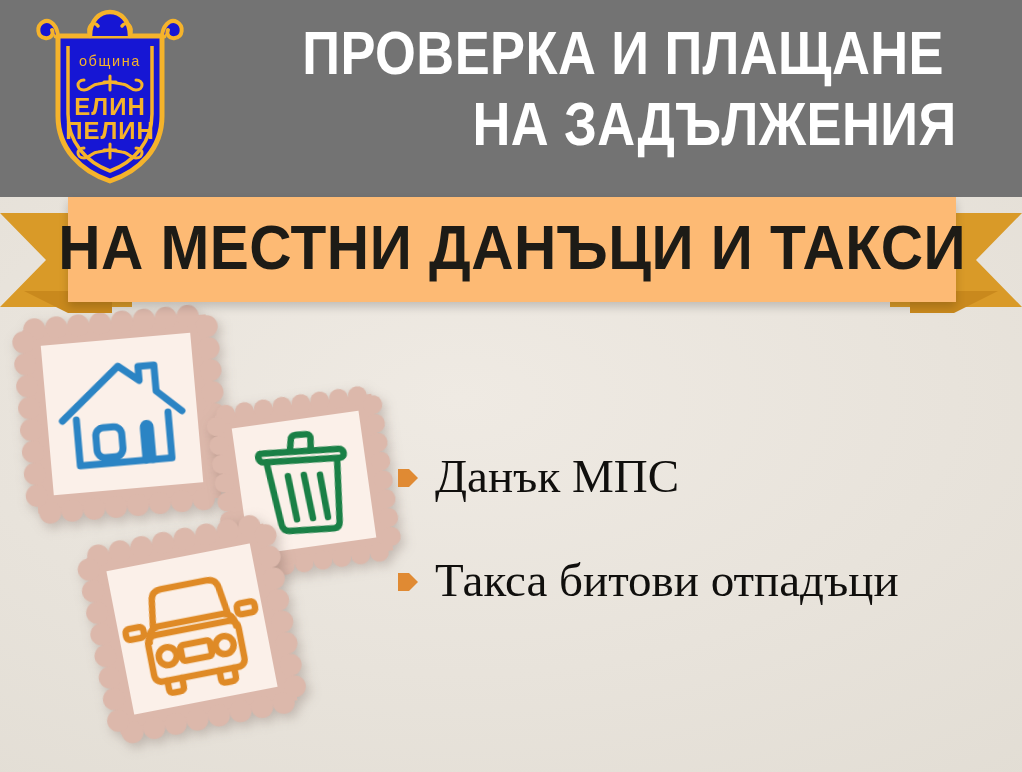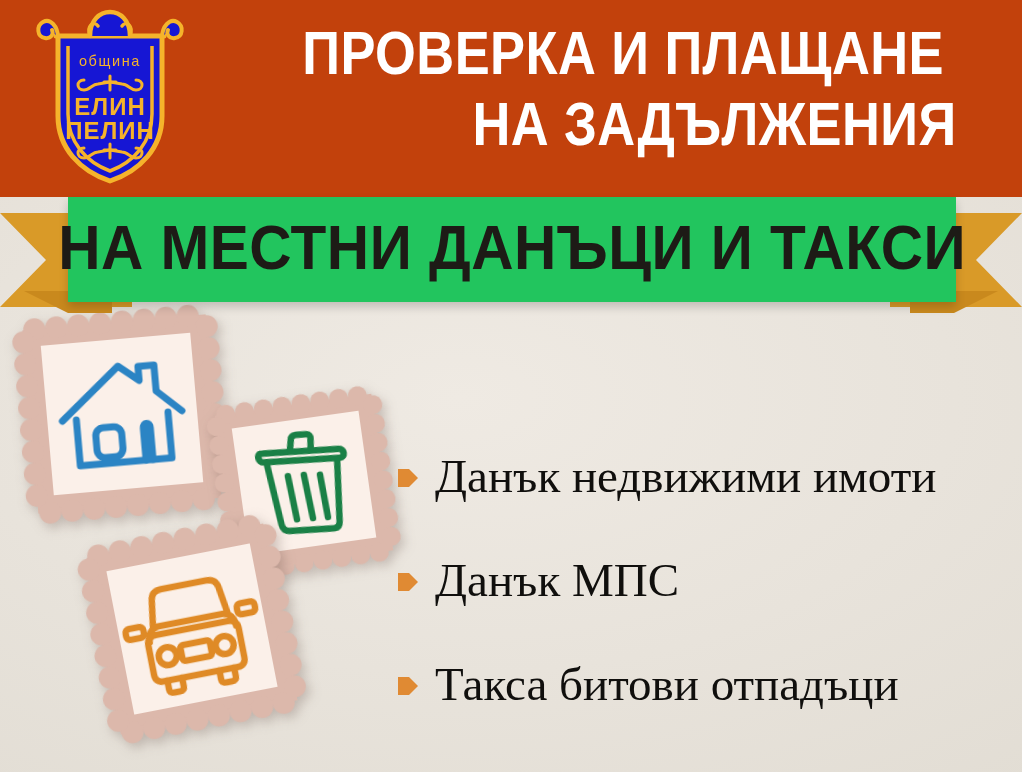--- a/index.html
+++ b/index.html
@@ -24,21 +24,21 @@
     width: 1022px; height: 575px;
     background:
       radial-gradient(ellipse 900px 500px at 45% 35%, #efeae3 0%, #e8e3db 55%, #e2ddd4 100%);
   }
 
   
   .header {
     position: absolute;
     left: 0; top: 0;
     width: 1022px; height: 197px;
-    background: #c2410c;
+    background: #737373;
     z-index: 5;
   }
 
   
   .crest {
     position: absolute;
     left: 32px; top: 8px;
     width: 156px; height: 182px;
     z-index: 7;
   }
@@ -99,21 +99,21 @@
     height: 22px;
     background: #c9891d;
   }
   .ribbon-fold.left  { left: 24px;  clip-path: polygon(0 0, 88px 0, 88px 22px, 44px 22px); }
   .ribbon-fold.right { right: 24px; clip-path: polygon(0 0, 88px 0, 44px 22px, 0 22px); }
 
   .ribbon-band {
     position: absolute;
     left: 68px; top: 0;
     width: 888px; height: 105px;
-    background: #22c55e;
+    background: #fdba74;
     box-shadow: 0 5px 9px rgba(0,0,0,0.18);
     display: flex;
     align-items: center;
     justify-content: center;
   }
   .ribbon-band .ribbon-text {
     color: #1d1b16;
     font-family: "Liberation Sans Narrow", "Liberation Sans", "DejaVu Sans", sans-serif;
     font-weight: 700;
     font-size: 63px;
@@ -382,28 +382,20 @@
         <rect x="152" y="88" width="18" height="11" rx="4"></rect>
 
         <path d="M70 150 L70 159 C70 162 72 163 75 163 L80 163 C83 163 85 162 85 159 L85 150"></path>
         <path d="M123 150 L123 159 C123 162 125 163 128 163 L133 163 C136 163 138 162 138 159 L138 150"></path>
       </g>
     </svg>
   </div>
 
   <div class="bullet-list">
 
-    <div class="bullet-row">
-      <span class="bullet-marker">
-        <svg viewBox="0 0 20 22" xmlns="http://www.w3.org/2000/svg">
-          <path d="M0 2 L11 2 L20 11 L11 20 L0 20 Z" fill="#e08a33"></path>
-        </svg>
-      </span>
-      <span class="bullet-text">Данък недвижими имоти</span>
-    </div>
 
     <div class="bullet-row">
       <span class="bullet-marker">
         <svg viewBox="0 0 20 22" xmlns="http://www.w3.org/2000/svg">
           <path d="M0 2 L11 2 L20 11 L11 20 L0 20 Z" fill="#e08a33"></path>
         </svg>
       </span>
       <span class="bullet-text">Данък МПС</span>
     </div>
 

